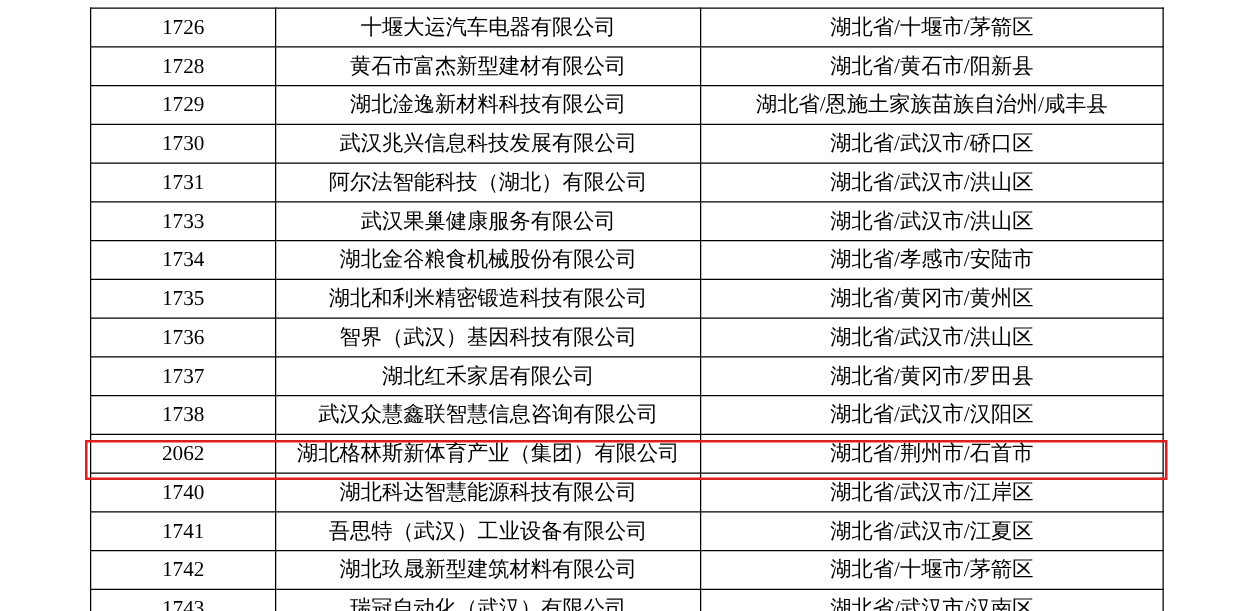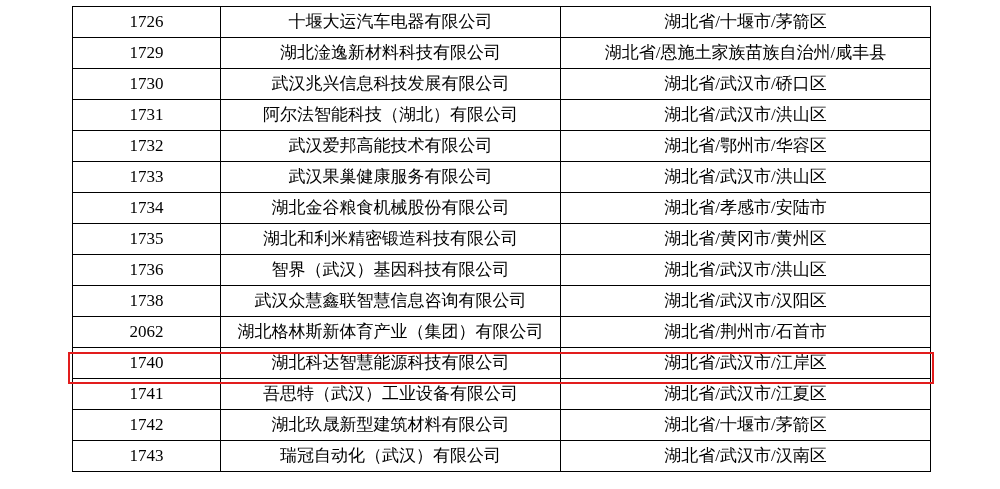--- a/index.html
+++ b/index.html
@@ -75,58 +75,63 @@
         <col class="c-name">
         <col class="c-region">
       </colgroup>
       <tbody>
         <tr>
           <td class="cell-num">1726</td>
           <td class="cell-name">十堰大运汽车电器有限公司</td>
           <td class="cell-region">湖北省/十堰市/茅箭区</td>
         </tr>
         <tr>
+          <td class="cell-num">1728</td>
+          <td class="cell-name">黄石市富杰新型建材有限公司</td>
+          <td class="cell-region">湖北省/黄石市/阳新县</td>
+        </tr>
+        <tr>
           <td class="cell-num">1729</td>
           <td class="cell-name">湖北淦逸新材料科技有限公司</td>
           <td class="cell-region">湖北省/恩施土家族苗族自治州/咸丰县</td>
         </tr>
         <tr>
           <td class="cell-num">1730</td>
           <td class="cell-name">武汉兆兴信息科技发展有限公司</td>
           <td class="cell-region">湖北省/武汉市/硚口区</td>
         </tr>
         <tr>
           <td class="cell-num">1731</td>
           <td class="cell-name">阿尔法智能科技（湖北）有限公司</td>
           <td class="cell-region">湖北省/武汉市/洪山区</td>
-        </tr>
-        <tr>
-          <td class="cell-num">1732</td>
-          <td class="cell-name">武汉爱邦高能技术有限公司</td>
-          <td class="cell-region">湖北省/鄂州市/华容区</td>
         </tr>
         <tr>
           <td class="cell-num">1733</td>
           <td class="cell-name">武汉果巢健康服务有限公司</td>
           <td class="cell-region">湖北省/武汉市/洪山区</td>
         </tr>
         <tr>
           <td class="cell-num">1734</td>
           <td class="cell-name">湖北金谷粮食机械股份有限公司</td>
           <td class="cell-region">湖北省/孝感市/安陆市</td>
         </tr>
         <tr>
           <td class="cell-num">1735</td>
           <td class="cell-name">湖北和利米精密锻造科技有限公司</td>
           <td class="cell-region">湖北省/黄冈市/黄州区</td>
         </tr>
         <tr>
           <td class="cell-num">1736</td>
           <td class="cell-name">智界（武汉）基因科技有限公司</td>
           <td class="cell-region">湖北省/武汉市/洪山区</td>
+        </tr>
+        <tr>
+          <td class="cell-num">1737</td>
+          <td class="cell-name">湖北红禾家居有限公司</td>
+          <td class="cell-region">湖北省/黄冈市/罗田县</td>
         </tr>
         <tr>
           <td class="cell-num">1738</td>
           <td class="cell-name">武汉众慧鑫联智慧信息咨询有限公司</td>
           <td class="cell-region">湖北省/武汉市/汉阳区</td>
         </tr>
         <tr>
           <td class="cell-num">2062</td>
           <td class="cell-name">湖北格林斯新体育产业（集团）有限公司</td>
           <td class="cell-region">湖北省/荆州市/石首市</td>

